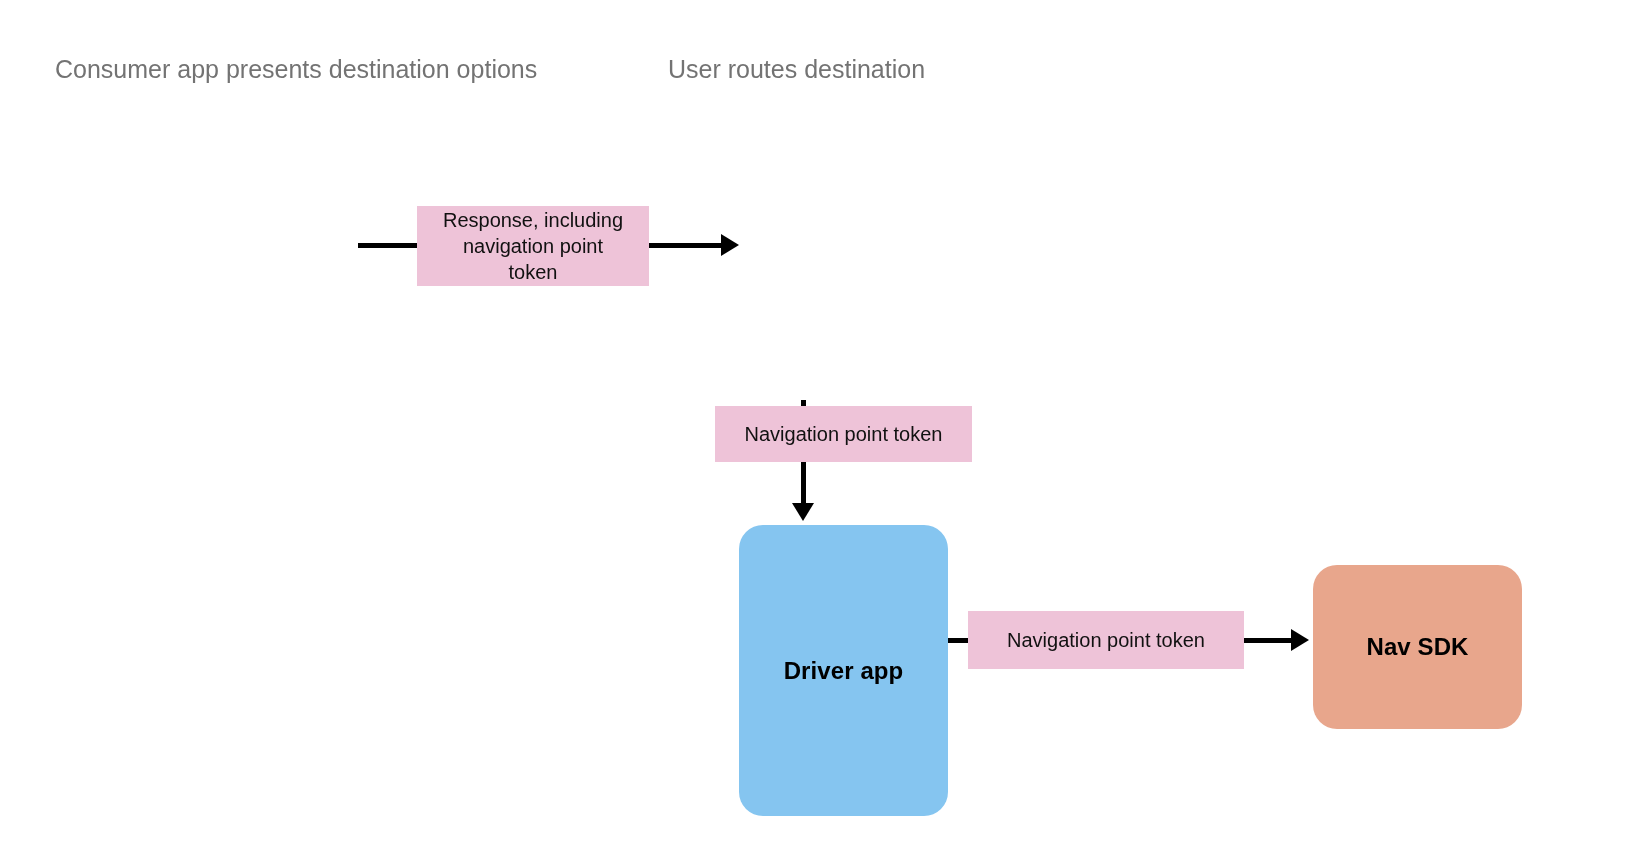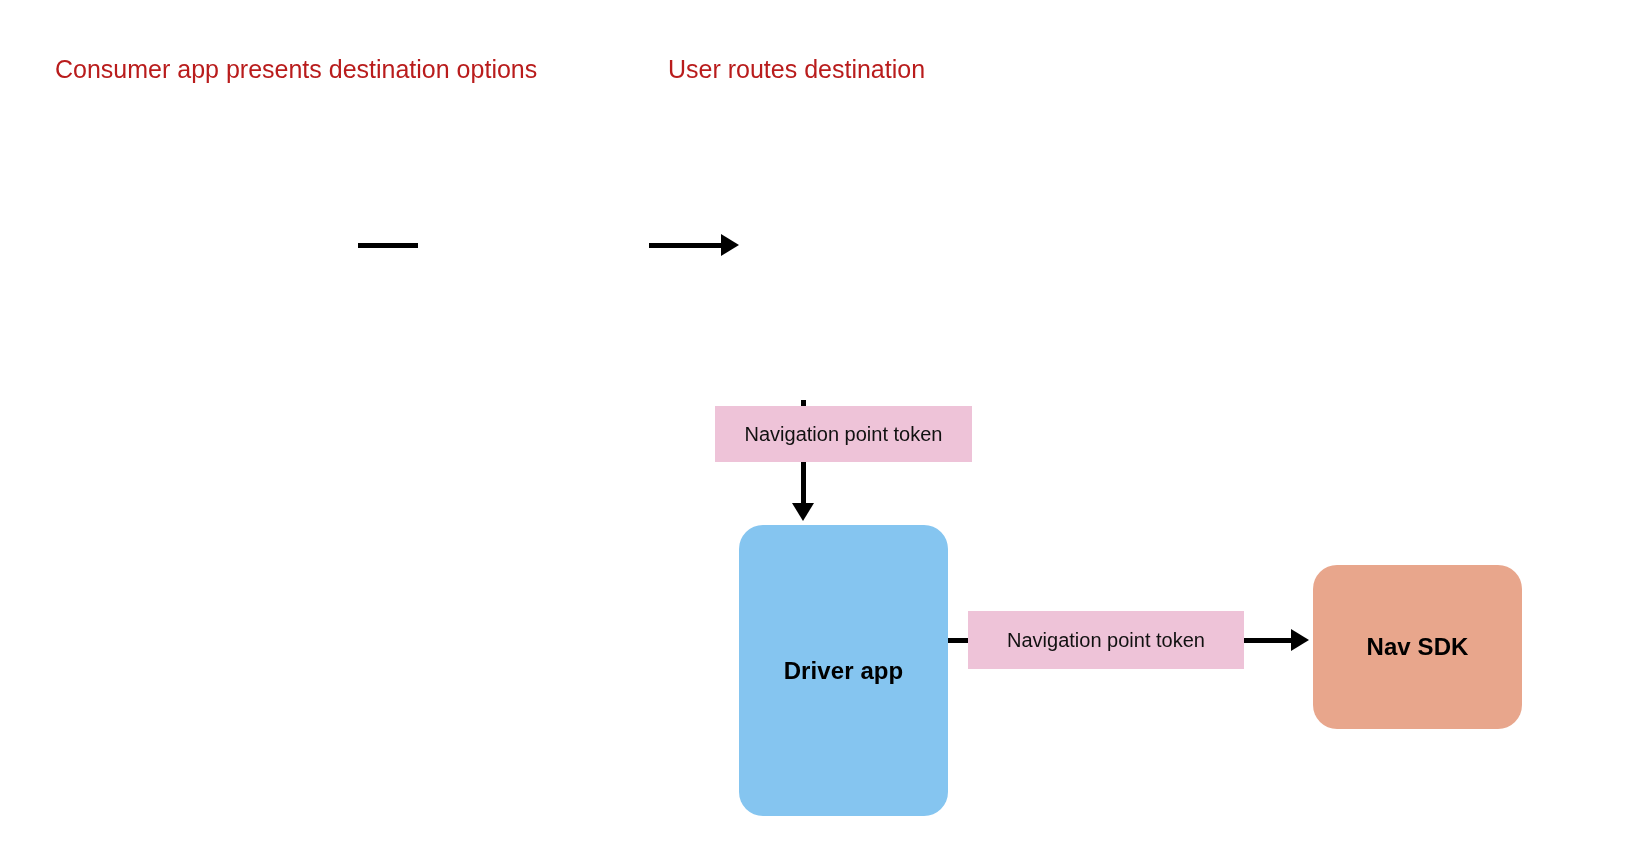--- a/index.html
+++ b/index.html
@@ -17,21 +17,21 @@
     height: 868px;
     background: #ffffff;
     overflow: hidden;
   }
 
   
   .heading {
     position: absolute;
     font-size: 25px;
     line-height: 30px;
-    color: #b91c1c;
+    color: #737373;
     white-space: nowrap;
     font-weight: 400;
   }
   #heading-1 { left: 55px;   top: 54px; }
   #heading-2 { left: 668px;  top: 54px; }
   #heading-3 { left: 1152px; top: 54px; }
 
   
   .node {
     position: absolute;
@@ -171,20 +171,25 @@
 
 
   <div class="node" id="node-driver">
     <span class="node-label">Driver app</span>
   </div>
 
   <div class="node" id="node-navsdk">
     <span class="node-label">Nav SDK</span>
   </div>
 
+  <div class="edge-label" id="label-response">
+    <span class="edge-label-text">Response, including
+navigation point
+token</span>
+  </div>
 
   <div class="edge-label" id="label-nav-token-mid">
     <span class="edge-label-text">Navigation point token</span>
   </div>
 
   <div class="edge-label" id="label-nav-token-bottom">
     <span class="edge-label-text">Navigation point token</span>
   </div>
 
 </div>

